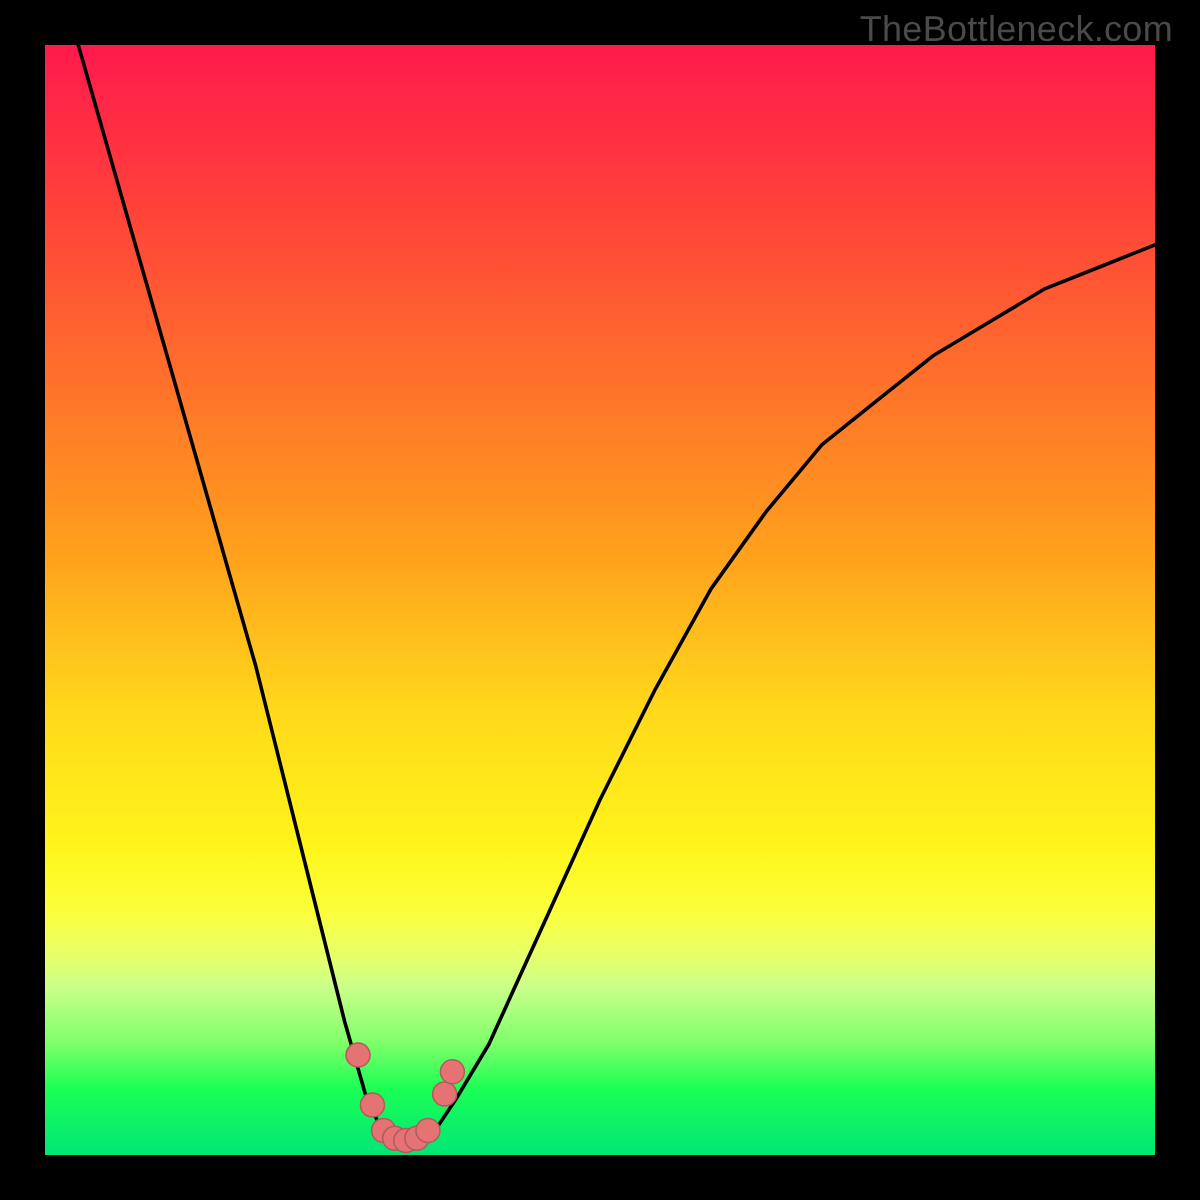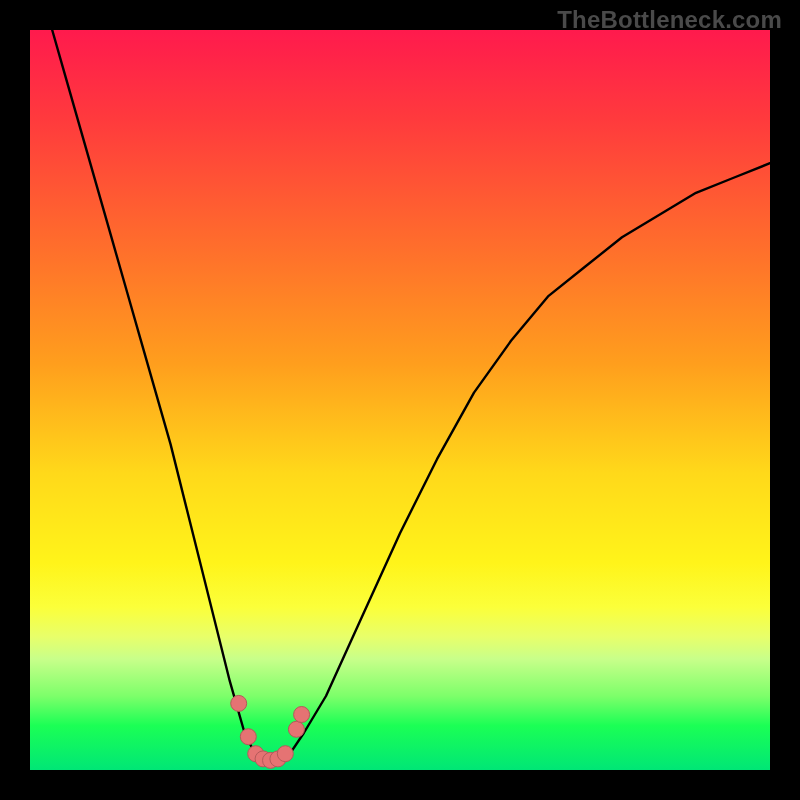--- a/index.html
+++ b/index.html
@@ -39,21 +39,21 @@
       #1bff55 94%,
       #00e676 100%
     );
   }
   .watermark {
     position: absolute;
     top: 6px;
     right: 18px;
     color: #4a4a4a;
     font-size: 24px;
-    font-weight: 700;
+    font-weight: 400;
     letter-spacing: 0.2px;
     user-select: none;
     text-align: center;
   }
   svg.curve {
     position: absolute;
     left: 0;
     top: 0;
     width: 740px;
     height: 740px;

